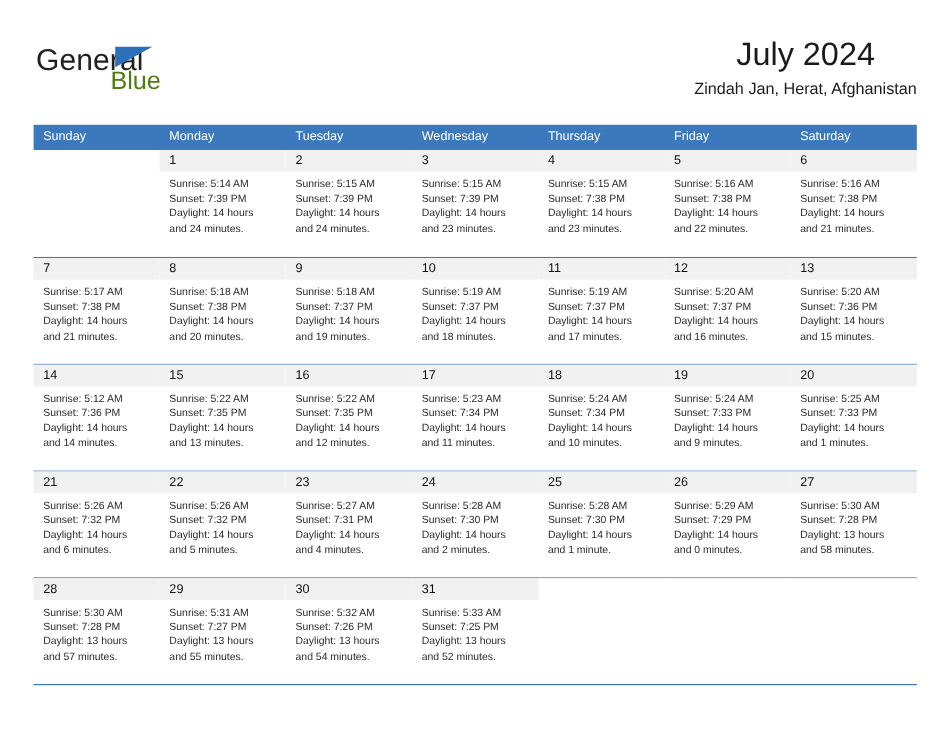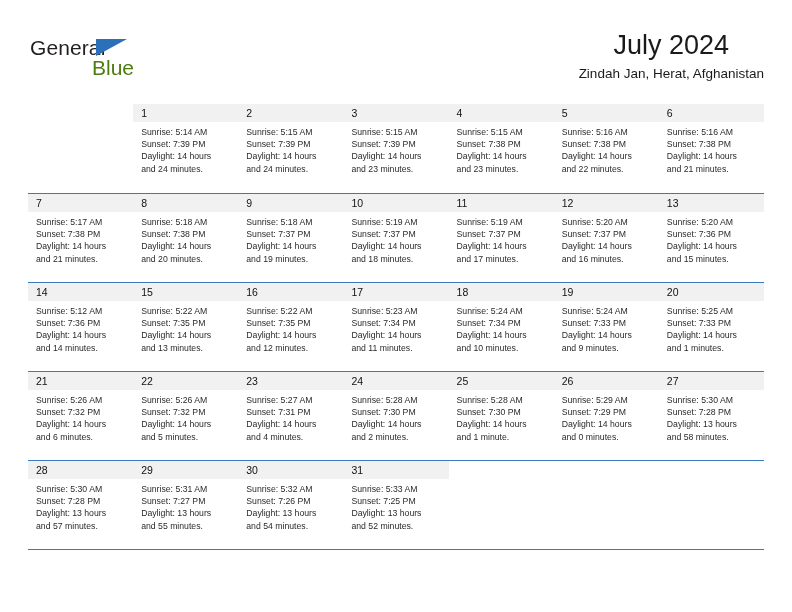--- a/index.html
+++ b/index.html
@@ -33,21 +33,21 @@
     position: absolute;
     left: 2px;
     top: 8px;
     width: 180px;
     height: 48px;
   }
   .logo-general {
     position: absolute;
     left: 0;
     top: 0;
-    font-size: 21px;
+    font-size: 25px;
     letter-spacing: 0.1px;
     color: #231f20;
     font-family: "Liberation Sans", sans-serif;
   }
   .logo-triangle {
     position: absolute;
     left: 66px;
     top: 3px;
     width: 0;
     height: 0;
@@ -157,20 +157,29 @@
       <span class="logo-triangle"></span>
       <span class="logo-blue">Blue</span>
     </div>
     <div class="title-block">
       <div class="cal-title">July 2024</div>
       <div class="cal-subtitle">Zindah Jan, Herat, Afghanistan</div>
     </div>
   </div>
 
   <div class="calendar">
+    <div class="weekdays">
+      <div class="weekday">Sunday</div>
+      <div class="weekday">Monday</div>
+      <div class="weekday">Tuesday</div>
+      <div class="weekday">Wednesday</div>
+      <div class="weekday">Thursday</div>
+      <div class="weekday">Friday</div>
+      <div class="weekday">Saturday</div>
+    </div>
     <div id="weeks-container">
         <div class="week first">
           <div class="day empty">
             <div class="day-number"></div>
           </div>
           <div class="day">
             <div class="day-number">1</div>
             <div class="day-info">
               <div>Sunrise: 5:14 AM</div>
               <div>Sunset: 7:39 PM</div>

